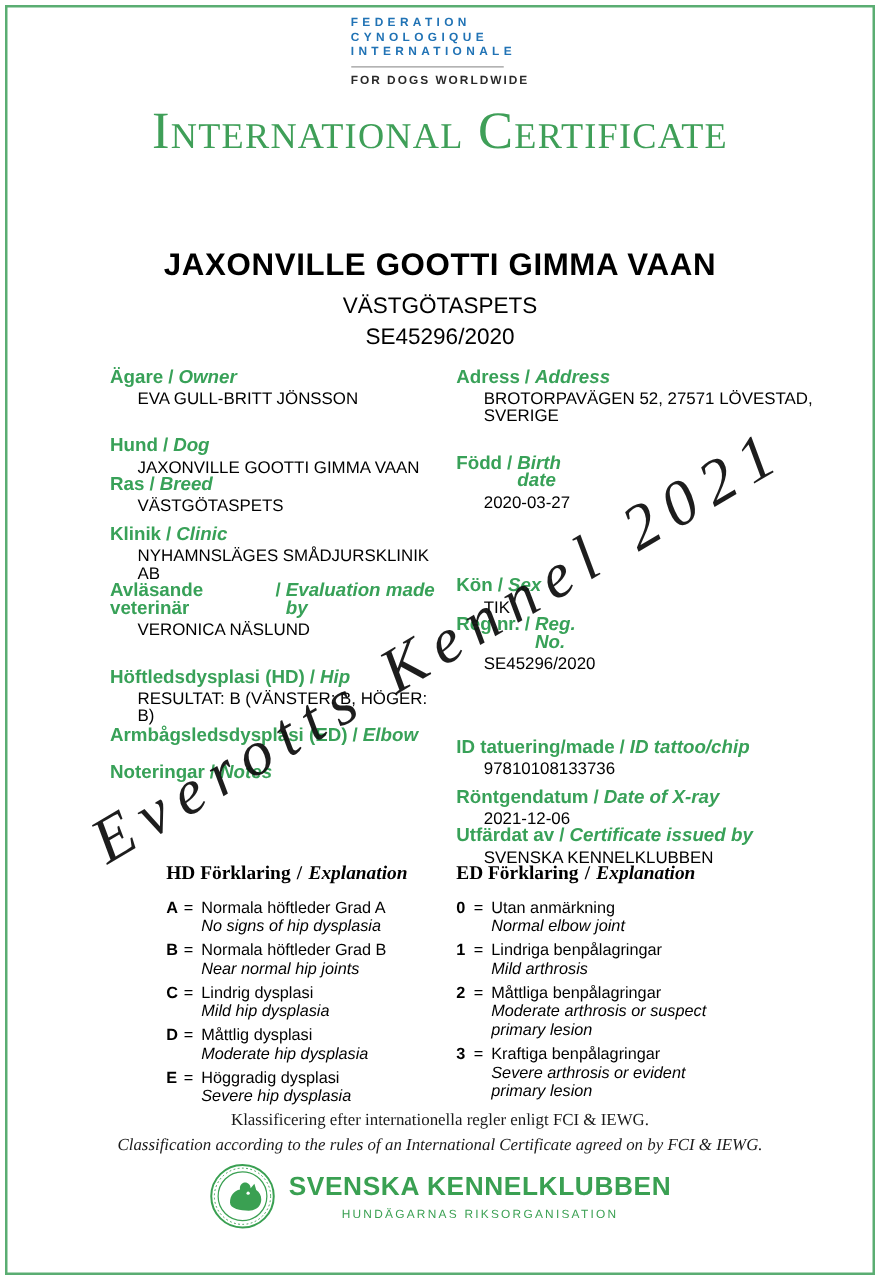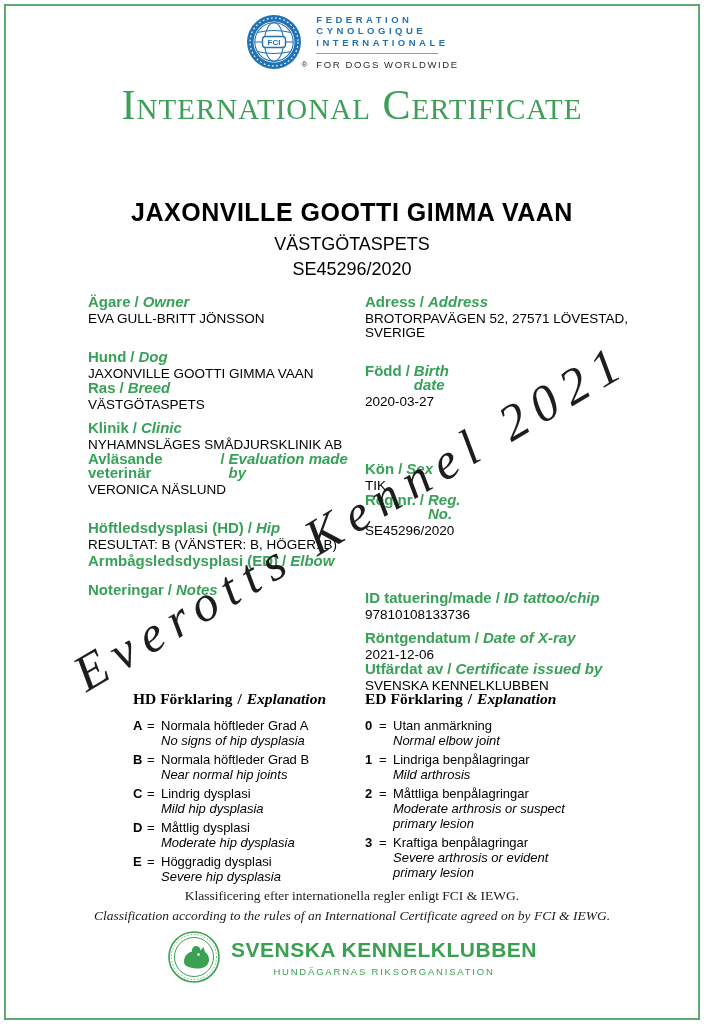--- a/index.html
+++ b/index.html
@@ -8,39 +8,39 @@
   .page { position:relative; width:704px; height:1024px; background:#fff; overflow:hidden; }
   .frame { position:absolute; inset:4px; border:2px solid #5aad72; pointer-events:none; }
 
   
   .fci-header { position:absolute; top:13px; left:0; right:0; display:flex; justify-content:center; align-items:center; gap:13px; }
   .fci-logo-wrap { position:relative; width:58px; height:58px; }
   .fci-reg { position:absolute; right:-4px; bottom:2px; font-size:8px; color:#2b2b2b; }
   .fci-textblock { display:flex; flex-direction:column; }
   .org-line { color:#2173b5; font-size:9.5px; font-weight:bold; letter-spacing:3.5px; line-height:11.5px; }
   .org-divider { width:122px; height:1px; background:#9a9a9a; margin-top:5px; }
-  .tagline { color:#2a2a2a; font-size:9.5px; font-weight:normal; letter-spacing:1.6px; margin-top:5px; }
+  .tagline { color:#2a2a2a; font-size:9.5px; font-weight:bold; letter-spacing:1.6px; margin-top:5px; }
 
   
   .cert-title { position:absolute; top:82px; left:0; right:0; text-align:center;
     font-family:"Liberation Serif", serif; font-variant:small-caps; color:#3f9f58;
     font-size:42px; line-height:47px; letter-spacing:1px; }
 
   
   .subject { position:absolute; top:198px; left:0; right:0; text-align:center; }
   .subject-name { font-size:25px; font-weight:bold; letter-spacing:0.5px; }
   .subject-breed { font-size:18px; margin-top:7px; }
   .subject-reg { font-size:18px; margin-top:4px; }
 
   
   .col-left  { position:absolute; left:88px;  top:295px; width:268px; }
   .col-right { position:absolute; left:365px; top:295px; width:300px; }
   .field-label { display:flex; gap:4px; font-size:15px; line-height:14px; color:#38a158;font-weight:bold; }
   .field-label .it { font-style:italic; }
-  .field-value { font-size:13.5px; line-height:14px; color:#000; margin-top:3px; min-height:14px; }
+  .field-value { font-size:13.5px; line-height:14px; color:#000; margin-top:3px; min-height:14px;margin-left:22px; }
   .field { margin-bottom:0; }
   .mb-xl { margin-bottom:24px; } .mb-md { margin-bottom:9px; } .mb-sm { margin-bottom:2px; } .mb-ed { margin-bottom:15px; }
   .subrow { display:flex;flex-direction:column; }
   .subcol-a { width:98px; flex:0 0 98px; }
   .subcol-b { flex:1; }
   .novalue .field-value { min-height:0; }
 
   
   .watermark { position:absolute; left:20px; top:488px; width:662px; text-align:center;
     font-family:"Liberation Serif", serif; font-style:italic; font-size:51px; letter-spacing:0.19em;
@@ -69,37 +69,20 @@
   .contact { position:absolute; top:996px; left:0; right:0; text-align:center;
     font-size:11px; color:#3d3d3d; white-space:pre; }
 </style>
 </head>
 <body>
 
 <div class="page">
   <div class="frame"></div>
 
   <div class="fci-header">
-    <div class="fci-logo-wrap">
-      <svg width="58" height="58" viewBox="0 0 58 58">
-        <circle cx="29" cy="29" r="27" fill="#2173b5"></circle>
-        <circle cx="29" cy="29" r="24" fill="none" stroke="#ffffff" stroke-width="1.1" stroke-dasharray="1.8 2.4"></circle>
-        <circle cx="29" cy="29" r="20.5" fill="#ffffff"></circle>
-        <g stroke="#2173b5" stroke-width="1.1" fill="none">
-          <circle cx="29" cy="29" r="19.2"></circle>
-          <ellipse cx="29" cy="29" rx="9.5" ry="19.2"></ellipse>
-          <line x1="9.8" y1="29" x2="48.2" y2="29"></line>
-          <path d="M12 19.5 Q29 15.5 46 19.5"></path>
-          <path d="M12 38.5 Q29 42.5 46 38.5"></path>
-        </g>
-        <rect x="17.5" y="23.5" width="23" height="11" rx="3" fill="#ffffff" stroke="#2173b5" stroke-width="1.4"></rect>
-        <text x="29" y="32" text-anchor="middle" font-size="8" font-weight="bold" fill="#2173b5" font-family="Liberation Sans, sans-serif">FCI</text>
-      </svg>
-      <span class="fci-reg">®</span>
-    </div>
     <div class="fci-textblock">
       <span class="org-line">FEDERATION</span>
       <span class="org-line">CYNOLOGIQUE</span>
       <span class="org-line">INTERNATIONALE</span>
       <span class="org-divider"></span>
       <span class="tagline">FOR DOGS WORLDWIDE</span>
     </div>
   </div>
 
   <div class="cert-title">

